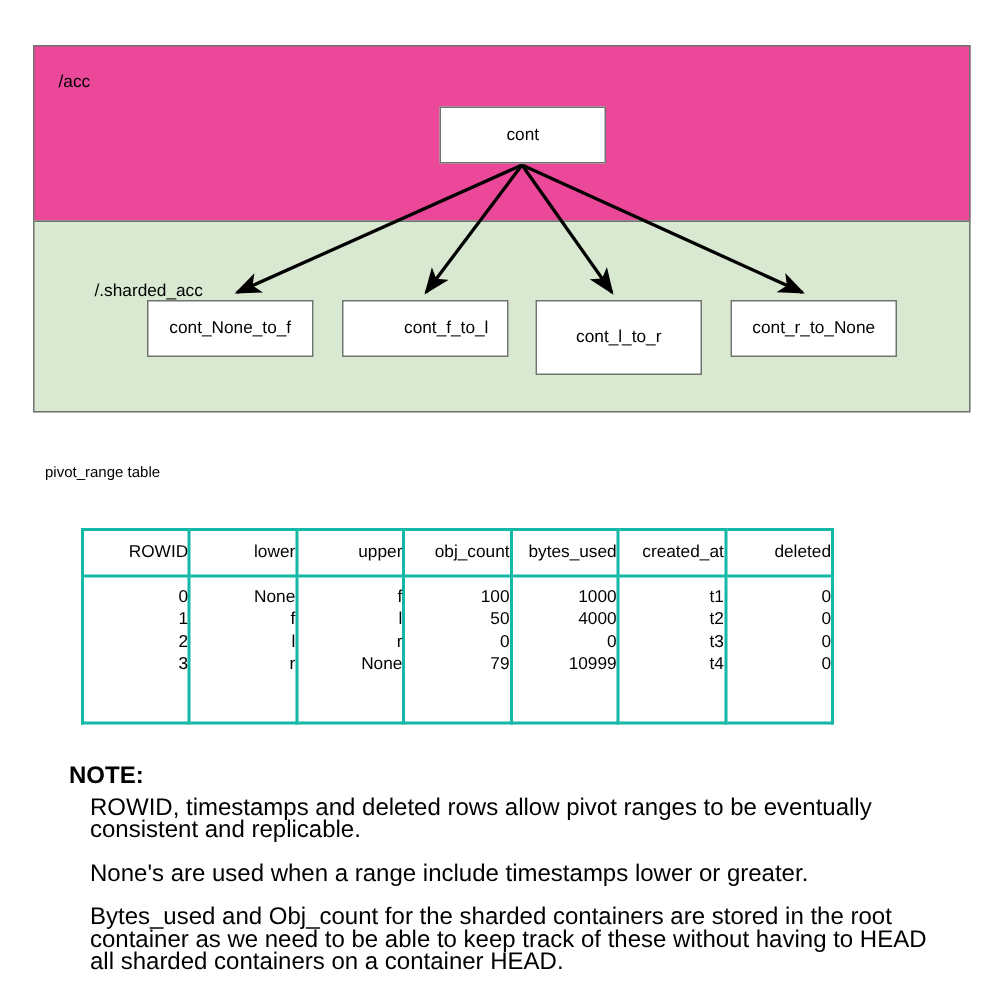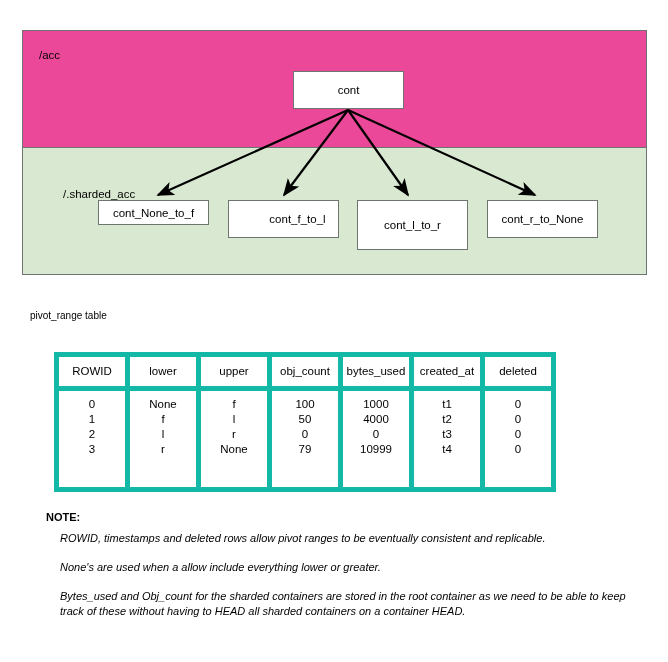--- a/index.html
+++ b/index.html
@@ -58,21 +58,21 @@
     border: 1.5px solid #6e7571;
     display: flex;
     align-items: center;
     justify-content: center;
     font-size: 11.5px;
     color: #000;
     white-space: nowrap;
     z-index: 3;
   }
   #node-cont      { left: 271px; top: 41px;  width: 111px; height: 38px; }
-  #node-none-to-f { left: 76px;  top: 170px; width: 111px; height: 25px; }
+  #node-none-to-f { left: 76px;  top: 170px; width: 111px; height: 38px; }
   #node-f-to-l    { left: 206px; top: 170px; width: 111px; height: 38px; padding-left: 28px; }
   #node-l-to-r    { left: 335px; top: 170px; width: 111px; height: 50px; }
   #node-r-to-none { left: 465px; top: 170px; width: 111px; height: 38px; }
 
   #arrows {
     position: absolute;
     left: 0;
     top: 0;
     width: 625px;
     height: 245px;
@@ -94,22 +94,22 @@
     position: absolute;
     left: 54px;
     top: 352px;
     width: 502px;
     border-collapse: collapse;
     table-layout: fixed;
     font-size: 11.5px;
   }
   #pivot-table th,
   #pivot-table td {
-    border: 5px solid #14b8a6;
-    text-align: center;
+    border: 2px solid #14b8a6;
+    text-align: right;
     font-weight: normal;
     padding: 0;
   }
   #pivot-table th {
     height: 29px;
     line-height: 29px;
   }
   #pivot-table td {
     height: 90px;
     vertical-align: top;
@@ -120,31 +120,30 @@
     line-height: 15px;
     height: 15px;
   }
 
   
   #notes {
     position: absolute;
     left: 46px;
     top: 510px;
     width: 600px;
-    font-size: 11px;
+    font-size: 16px;
     line-height: 15px;
   }
   #notes .note-heading {
     font-weight: bold;
     margin: 0 0 6px 0;
   }
   #notes .note-para {
     margin: 0 16px 14px 14px;
     width: 570px;
-    font-style: italic;
   }
   #notes .note-para:last-child { margin-bottom: 0; }
 </style>
 </head>
 <body>
 
 <div id="diagram">
 
   <div class="zone zone-acc">
     <span class="zone-label">/acc</span>
@@ -243,15 +242,15 @@
         <span class="cellline">0</span>
         <span class="cellline">0</span>
       </td>
     </tr>
   </tbody>
 </table>
 
 <div id="notes">
   <p class="note-heading">NOTE:</p>
   <p class="note-para">ROWID, timestamps and deleted rows allow pivot ranges to be eventually consistent and replicable.</p>
-  <p class="note-para">None's are used when a allow include everything lower or greater.</p>
+  <p class="note-para">None's are used when a range include timestamps lower or greater.</p>
   <p class="note-para">Bytes_used and Obj_count for the sharded containers are stored in the root container as we need to be able to keep track of these without having to HEAD all sharded containers on a container HEAD.</p>
 </div>
 
 </body></html>

